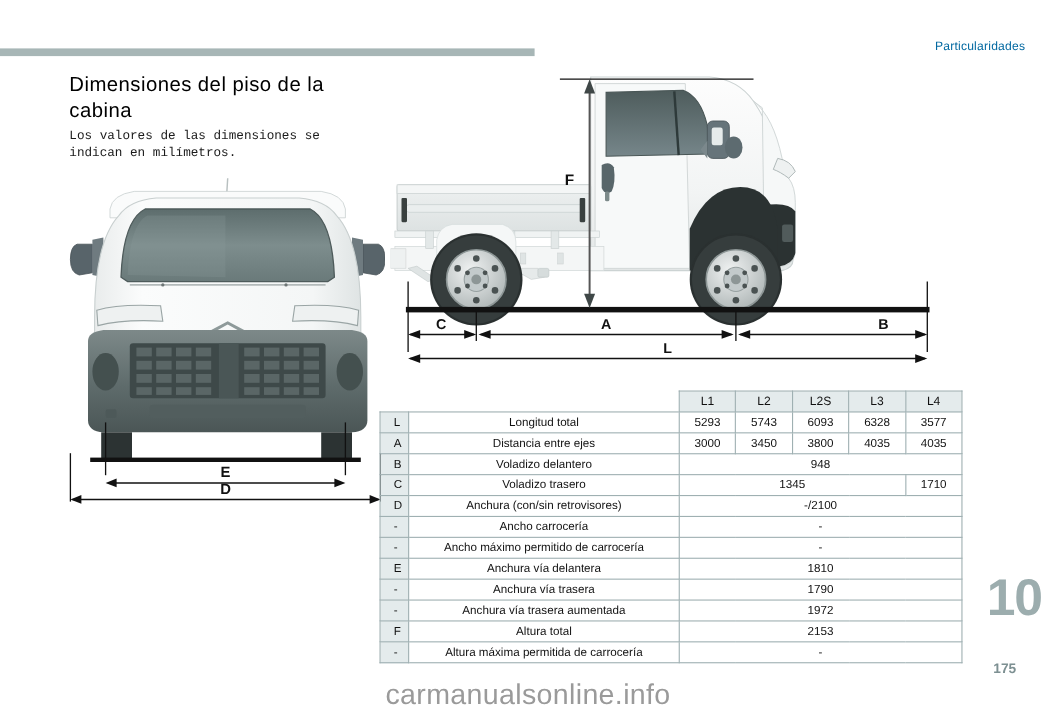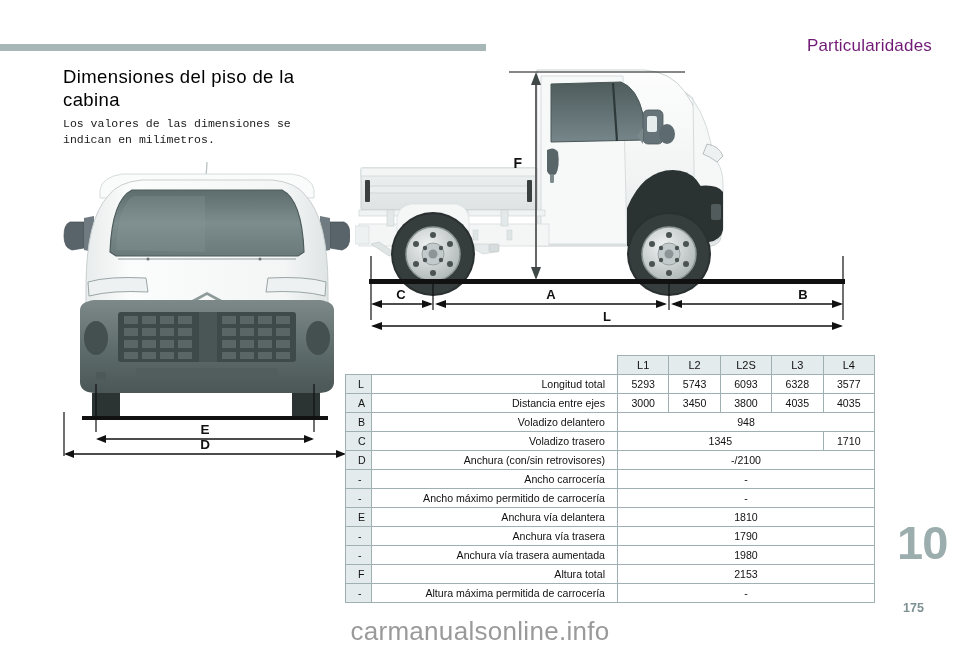--- a/index.html
+++ b/index.html
@@ -22,22 +22,22 @@
     left: 0;
     top: 44px;
     width: 486px;
     height: 7px;
     background: #a7b6b6;
   }
   .header-chapter {
     position: absolute;
     right: 28px;
     top: 36px;
-    font-size: 17px;
-    color: #701a75;
+    font-size: 11px;
+    color: #0369a1;
     letter-spacing: 0.2px;
     white-space: nowrap;
   }
 
   
   .title {
     position: absolute;
     left: 63px;
     top: 65px;
     width: 275px;
@@ -93,21 +93,21 @@
   }
   table.dim td, table.dim th {
     border: 1px solid #9fb0b2;
     height: 19px;
     padding: 0 12px;
     font-weight: normal;
     box-sizing: border-box;
     color: #111;
   }
   .c-key   { width: 26px;  text-align: center; background: #e4ebec; font-weight: bold; }
-  .c-desc  { width: 246px; text-align: right; background: #ffffff; }
+  .c-desc  { width: 246px; text-align: center; background: #ffffff; }
   .c-val   { width: 51.4px; text-align: center; background: #ffffff; }
   thead .c-val { background: #e4ebec; font-weight: bold; font-size: 11px; }
   .hdr-blank { border: none !important; background: transparent !important; }
 
   
   .chapter-number {
     position: absolute;
     left: 897px;
     top: 519px;
     font-size: 47px;
@@ -499,21 +499,21 @@
           <td class="c-val" colspan="5">1810</td>
         </tr>
         <tr>
           <td class="c-key">-</td>
           <td class="c-desc">Anchura vía trasera</td>
           <td class="c-val" colspan="5">1790</td>
         </tr>
         <tr>
           <td class="c-key">-</td>
           <td class="c-desc">Anchura vía trasera aumentada</td>
-          <td class="c-val" colspan="5">1980</td>
+          <td class="c-val" colspan="5">1972</td>
         </tr>
         <tr>
           <td class="c-key">F</td>
           <td class="c-desc">Altura total</td>
           <td class="c-val" colspan="5">2153</td>
         </tr>
         <tr>
           <td class="c-key">-</td>
           <td class="c-desc">Altura máxima permitida de carrocería</td>
           <td class="c-val" colspan="5">-</td>

